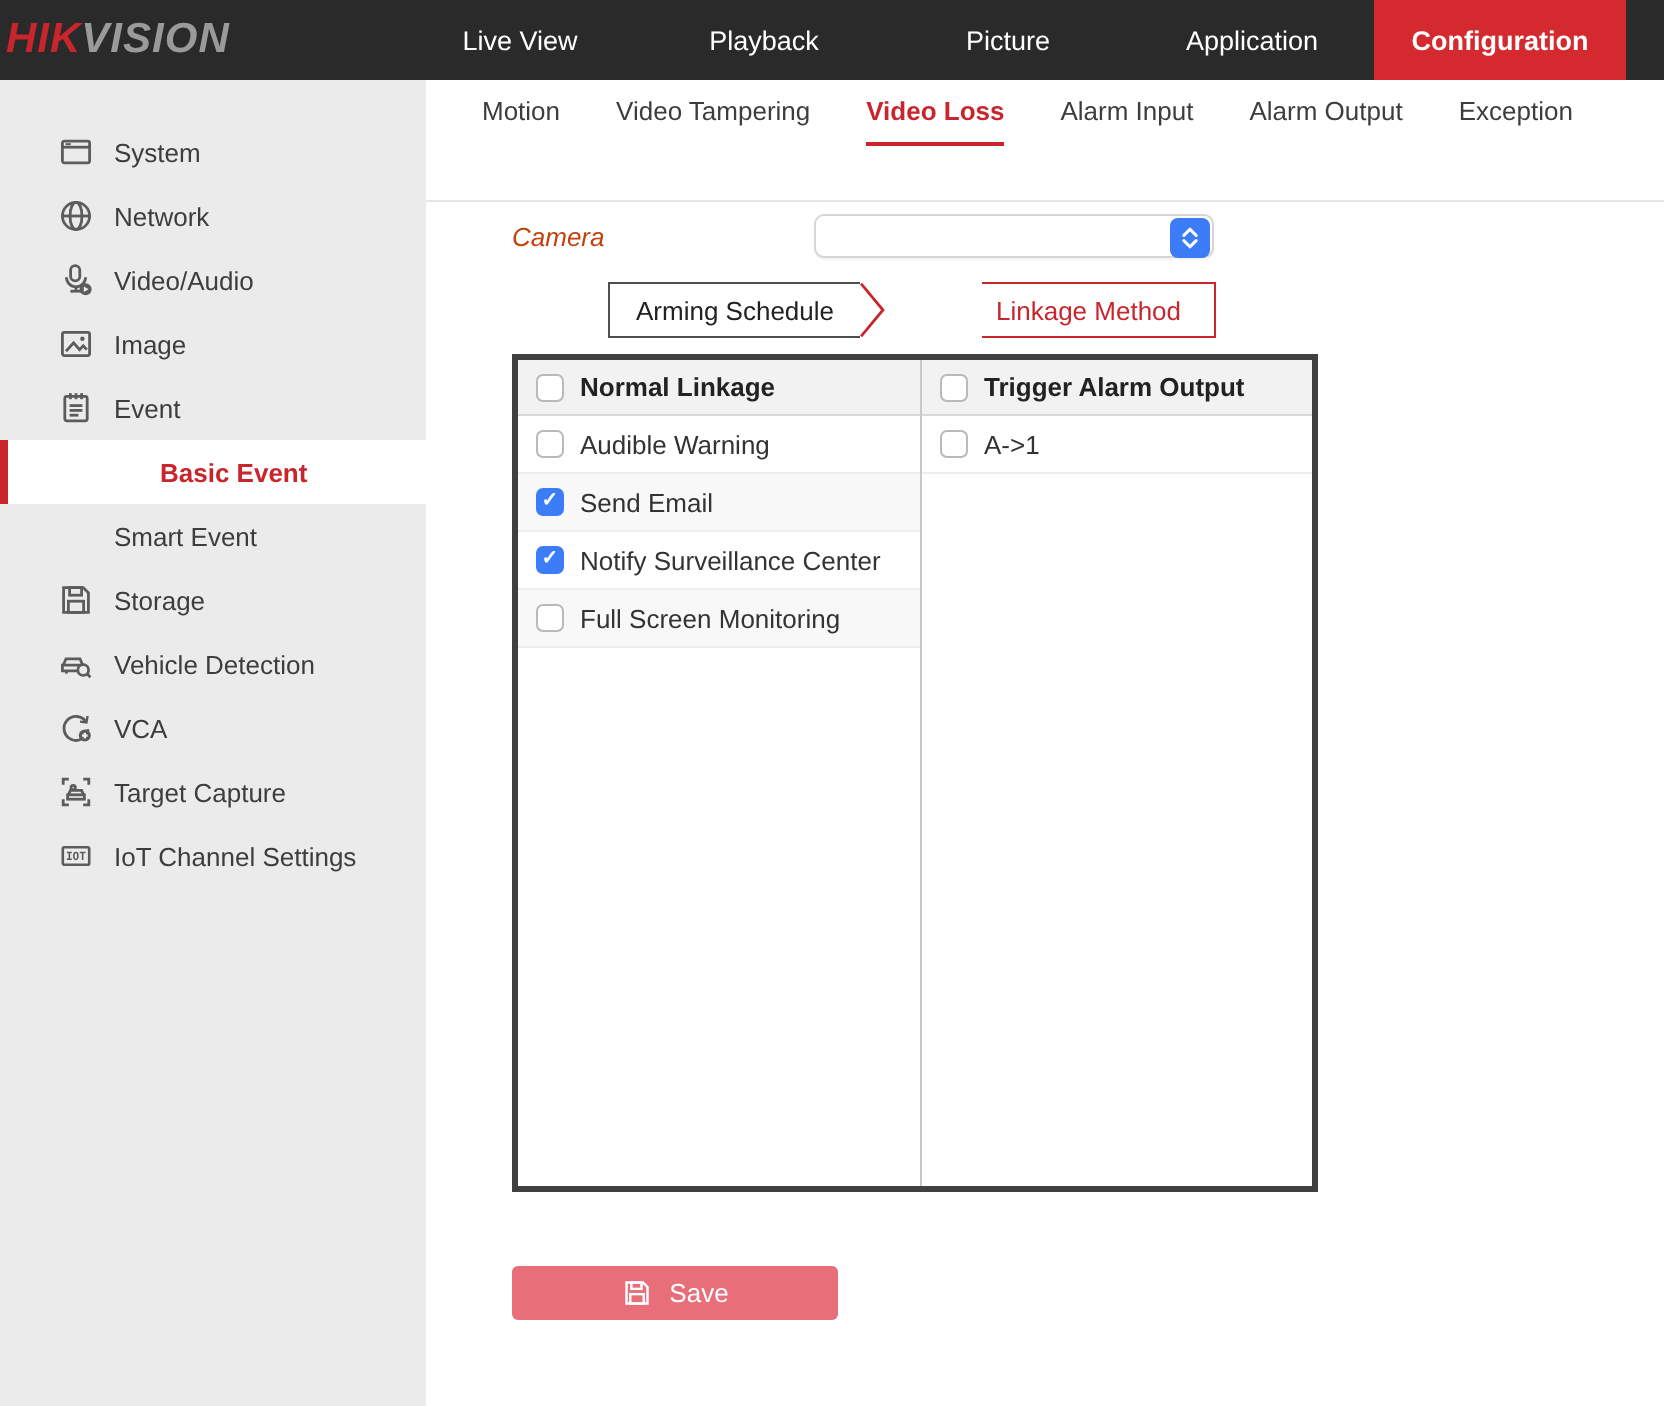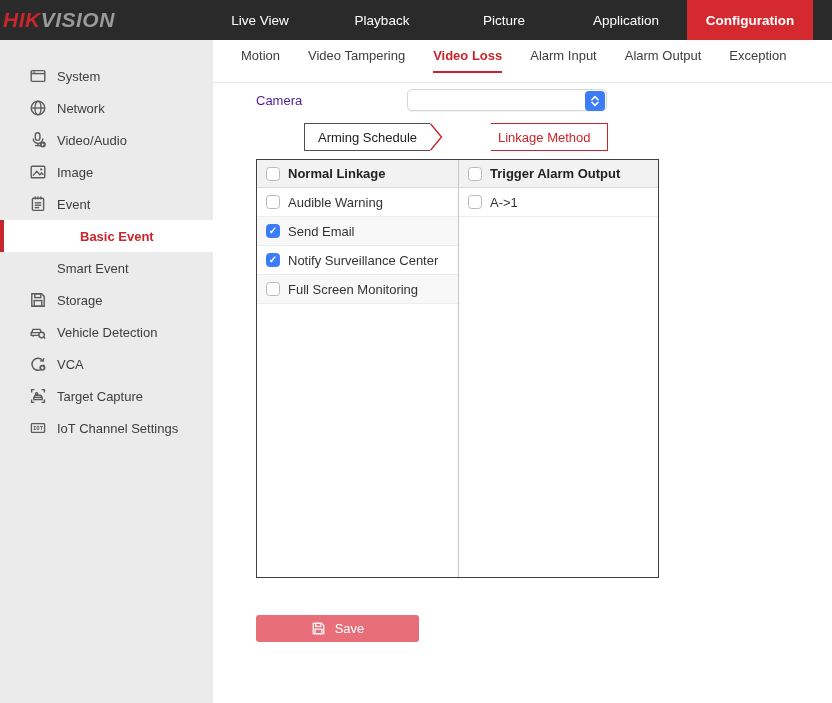--- a/index.html
+++ b/index.html
@@ -22,30 +22,30 @@
   .side-item { height:32px; display:flex; align-items:center; padding-left:29px;
                color:#3d3d3d; cursor:pointer; }
   .side-item .icn { width:18px; height:18px; margin-right:10px; display:flex;
                     align-items:center; justify-content:center; }
   .side-item.sub { padding-left:57px; }
   .side-item.active { background:#fff; border-left:4px solid #c9252c; padding-left:76px;
                       color:#c9252c; font-weight:bold; }
   .main { flex:1; background:#fff; display:flex; flex-direction:column; }
 
   
-  .tabs { height:43px; border-bottom:1px solid #e6e6e6; display:flex;
+  .tabs { height:61px; border-bottom:1px solid #e6e6e6; display:flex;
           align-items:flex-start; padding-top:8px; padding-left:28px; }
   .tab { margin-right:28px; padding-bottom:8px; border-bottom:2px solid transparent;
          color:#3d3d3d; cursor:pointer; white-space:nowrap; }
   .tab.active { color:#c9252c; font-weight:bold; border-bottom-color:#c9252c; }
 
   
   .content-body { padding-left:43px; }
   .form-row { display:flex; align-items:center; margin-top:6px; height:22px; }
-  .form-label { width:151px; color:#4c1d95; }
+  .form-label { width:151px; color:#c2410c;font-style:italic; }
   .select { width:200px; height:22px; border:1px solid #d6d6d6; border-radius:5px;
             background:#fff; position:relative; cursor:pointer;
             box-shadow:0 1px 1px rgba(0,0,0,.05); }
   .stepper { position:absolute; top:1px; right:1px; width:20px; height:20px;
              border-radius:4px; background:#3c7df7; display:flex; align-items:center;
              justify-content:center; }
 
   .enable-row { display:flex; align-items:center; margin-top:13px; height:16px; cursor:pointer; }
 
   .cbx { width:14px; height:14px; border:1px solid #b9b9b9; border-radius:3.5px;
@@ -57,21 +57,21 @@
 
   
   .subtabs { display:flex; margin-top:12px; height:28px; align-items:stretch; }
   .subtab { display:flex; align-items:center; cursor:pointer;margin-left:48px; }
   .subtab.first { border:1px solid #4f4f4f; border-right:none; padding:0 13px; color:#222; }
   .subtab.second { border:1px solid #c9252c; border-left:none; padding:0 16px 0 7px;
                    color:#c9252c; }
   .chev { display:block; flex:0 0 13px; }
 
   
-  .ltable { margin-top:8px; width:403px; height:419px; border:1px solid #404040;
+  .ltable { margin-top:8px; width:403px; height:419px; border:3px solid #404040;
             display:flex; background:#fff; }
   .lcol { width:201px; display:flex; flex-direction:column; }
   .lcol.right { flex:1; width:auto; border-left:1px solid #c8c8c8; }
   .lhead { height:28px; background:#f2f2f2; border-bottom:1px solid #d9d9d9;
            display:flex; align-items:center; padding-left:9px; font-weight:bold; color:#222; }
   .lrow { height:29px; border-bottom:1px solid #ededed; display:flex; align-items:center;
           padding-left:9px; }
   .lrow.alt { background:#f8f8f8; }
   .lhead .cbx, .lrow .cbx { margin-right:8px; }
 

